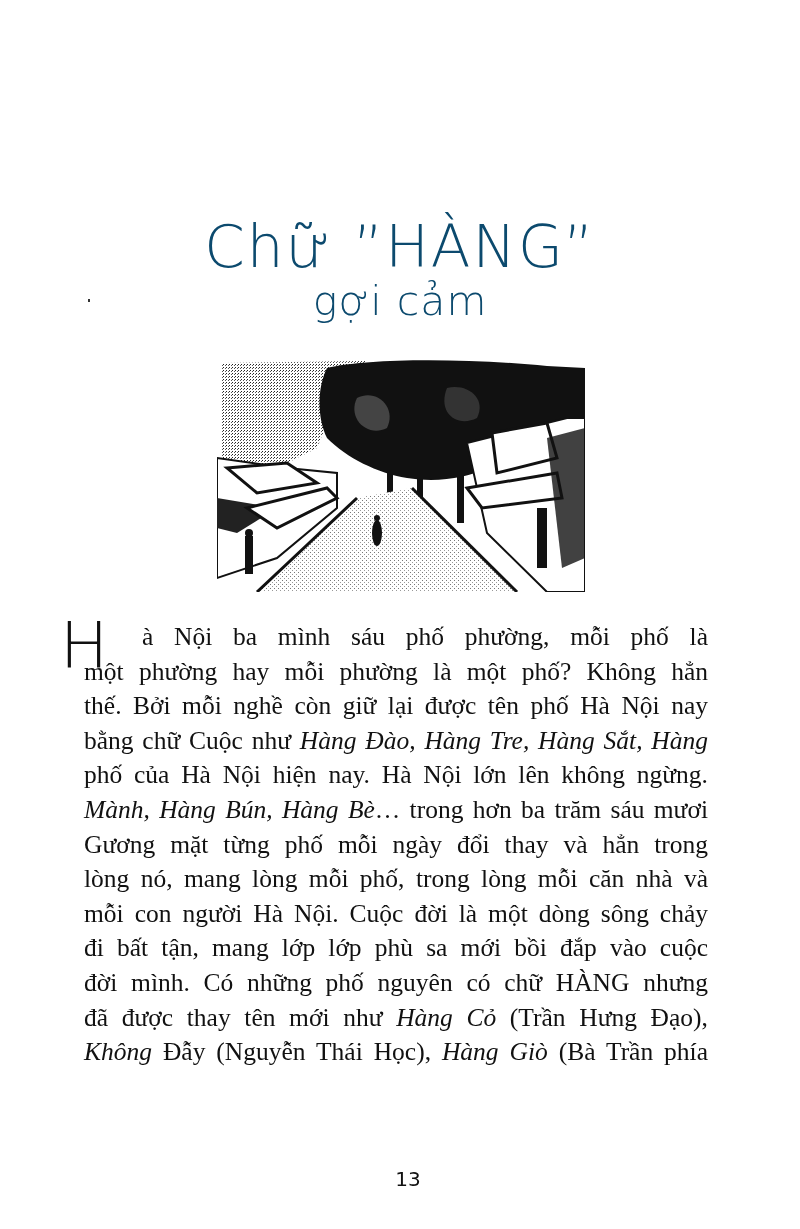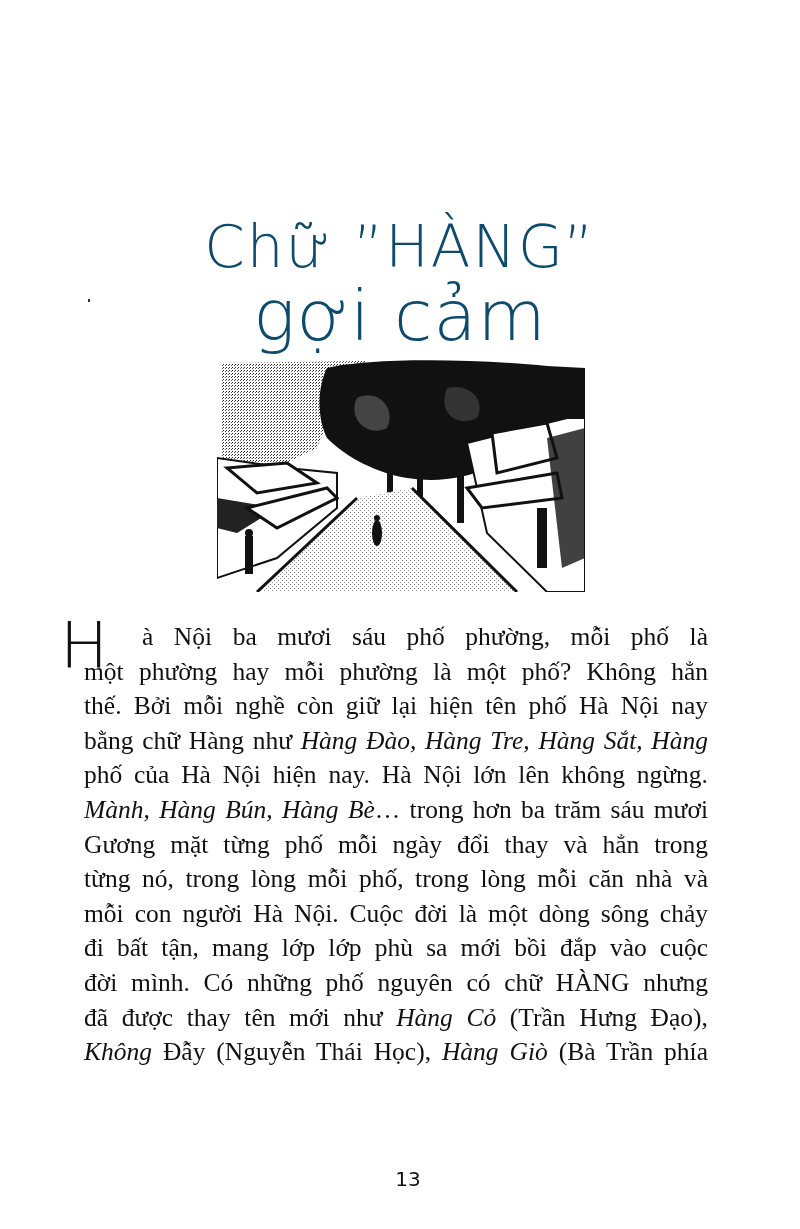--- a/index.html
+++ b/index.html
@@ -6,21 +6,21 @@
     body { width: 800px; height: 1229px; position: relative; overflow: hidden; color: #111; }
     .page { position: absolute; inset: 0; }
     .title {
       position: absolute; left: 0; right: 0; top: 195px;
       text-align: center;
       font-family: "DejaVu Sans", sans-serif;
       font-weight: 300; color: #0c4a6e;
       line-height: 1.08;
     }
     .title .l1 { font-size: 58px; letter-spacing: 2px; display:block; }
-    .title .l2 { font-size: 70px; letter-spacing: 1px; display:block; }
+    .title .l2 { font-size: 41px; letter-spacing: 1px; display:block; }
     .margin-dot { position:absolute; left: 88px; top: 299px; width: 2px; height: 3px; background:#333; }
     .illustration {
       position: absolute; left: 217px; top: 358px; width: 368px; height: 234px;
       overflow: hidden;
     }
     .body-text {
       position: absolute; left: 84px; top: 620px; width: 624px;
       font-family: "Liberation Serif", serif;
       font-size: 25.5px; line-height: 34.6px; color: #111;
       text-align: justify;
@@ -94,28 +94,28 @@
       <path d="M195 130 L300 234" stroke="#111" stroke-width="3"></path>
 
       <ellipse cx="160" cy="175" rx="5" ry="13" fill="#111"></ellipse>
       <circle cx="160" cy="160" r="3" fill="#111"></circle>
     </svg>
   </div>
 
   <div class="dropcap">H</div>
 
   <div class="body-text" id="body-text">
-      <span class="line first"><span>à Nội ba mươi sáu phố phường, mỗi phố là</span></span>
+      <span class="line first"><span>à Nội ba mình sáu phố phường, mỗi phố là</span></span>
       <span class="line"><span>một phường hay mỗi phường là một phố? Không hẳn</span></span>
-      <span class="line"><span>thế. Bởi mỗi nghề còn giữ lại hiện tên phố Hà Nội nay</span></span>
-      <span class="line"><span>bằng chữ Hàng như </span><em>Hàng Đào, Hàng Tre, Hàng Sắt, Hàng</em></span>
+      <span class="line"><span>thế. Bởi mỗi nghề còn giữ lại được tên phố Hà Nội nay</span></span>
+      <span class="line"><span>bằng chữ Cuộc như </span><em>Hàng Đào, Hàng Tre, Hàng Sắt, Hàng</em></span>
       <span class="line"><span>phố của Hà Nội hiện nay. Hà Nội lớn lên không ngừng.</span></span>
       <span class="line"><em>Mành, Hàng Bún, Hàng Bè</em><span>… trong hơn ba trăm sáu mươi</span></span>
       <span class="line"><span>Gương mặt từng phố mỗi ngày đổi thay và hẳn trong</span></span>
-      <span class="line"><span>từng nó, trong lòng mỗi phố, trong lòng mỗi căn nhà và</span></span>
+      <span class="line"><span>lòng nó, mang lòng mỗi phố, trong lòng mỗi căn nhà và</span></span>
       <span class="line"><span>mỗi con người Hà Nội. Cuộc đời là một dòng sông chảy</span></span>
       <span class="line"><span>đi bất tận, mang lớp lớp phù sa mới bồi đắp vào cuộc</span></span>
       <span class="line"><span>đời mình. Có những phố nguyên có chữ HÀNG nhưng</span></span>
       <span class="line"><span>đã được thay tên mới như </span><em>Hàng Cỏ</em><span> (Trần Hưng Đạo),</span></span>
       <span class="line"><em>Không</em><span> Đẫy (Nguyễn Thái Học), </span><em>Hàng Giò</em><span> (Bà Trần phía</span></span>
     </div>
 
   <div class="page-number">13</div>
 
 </div>

